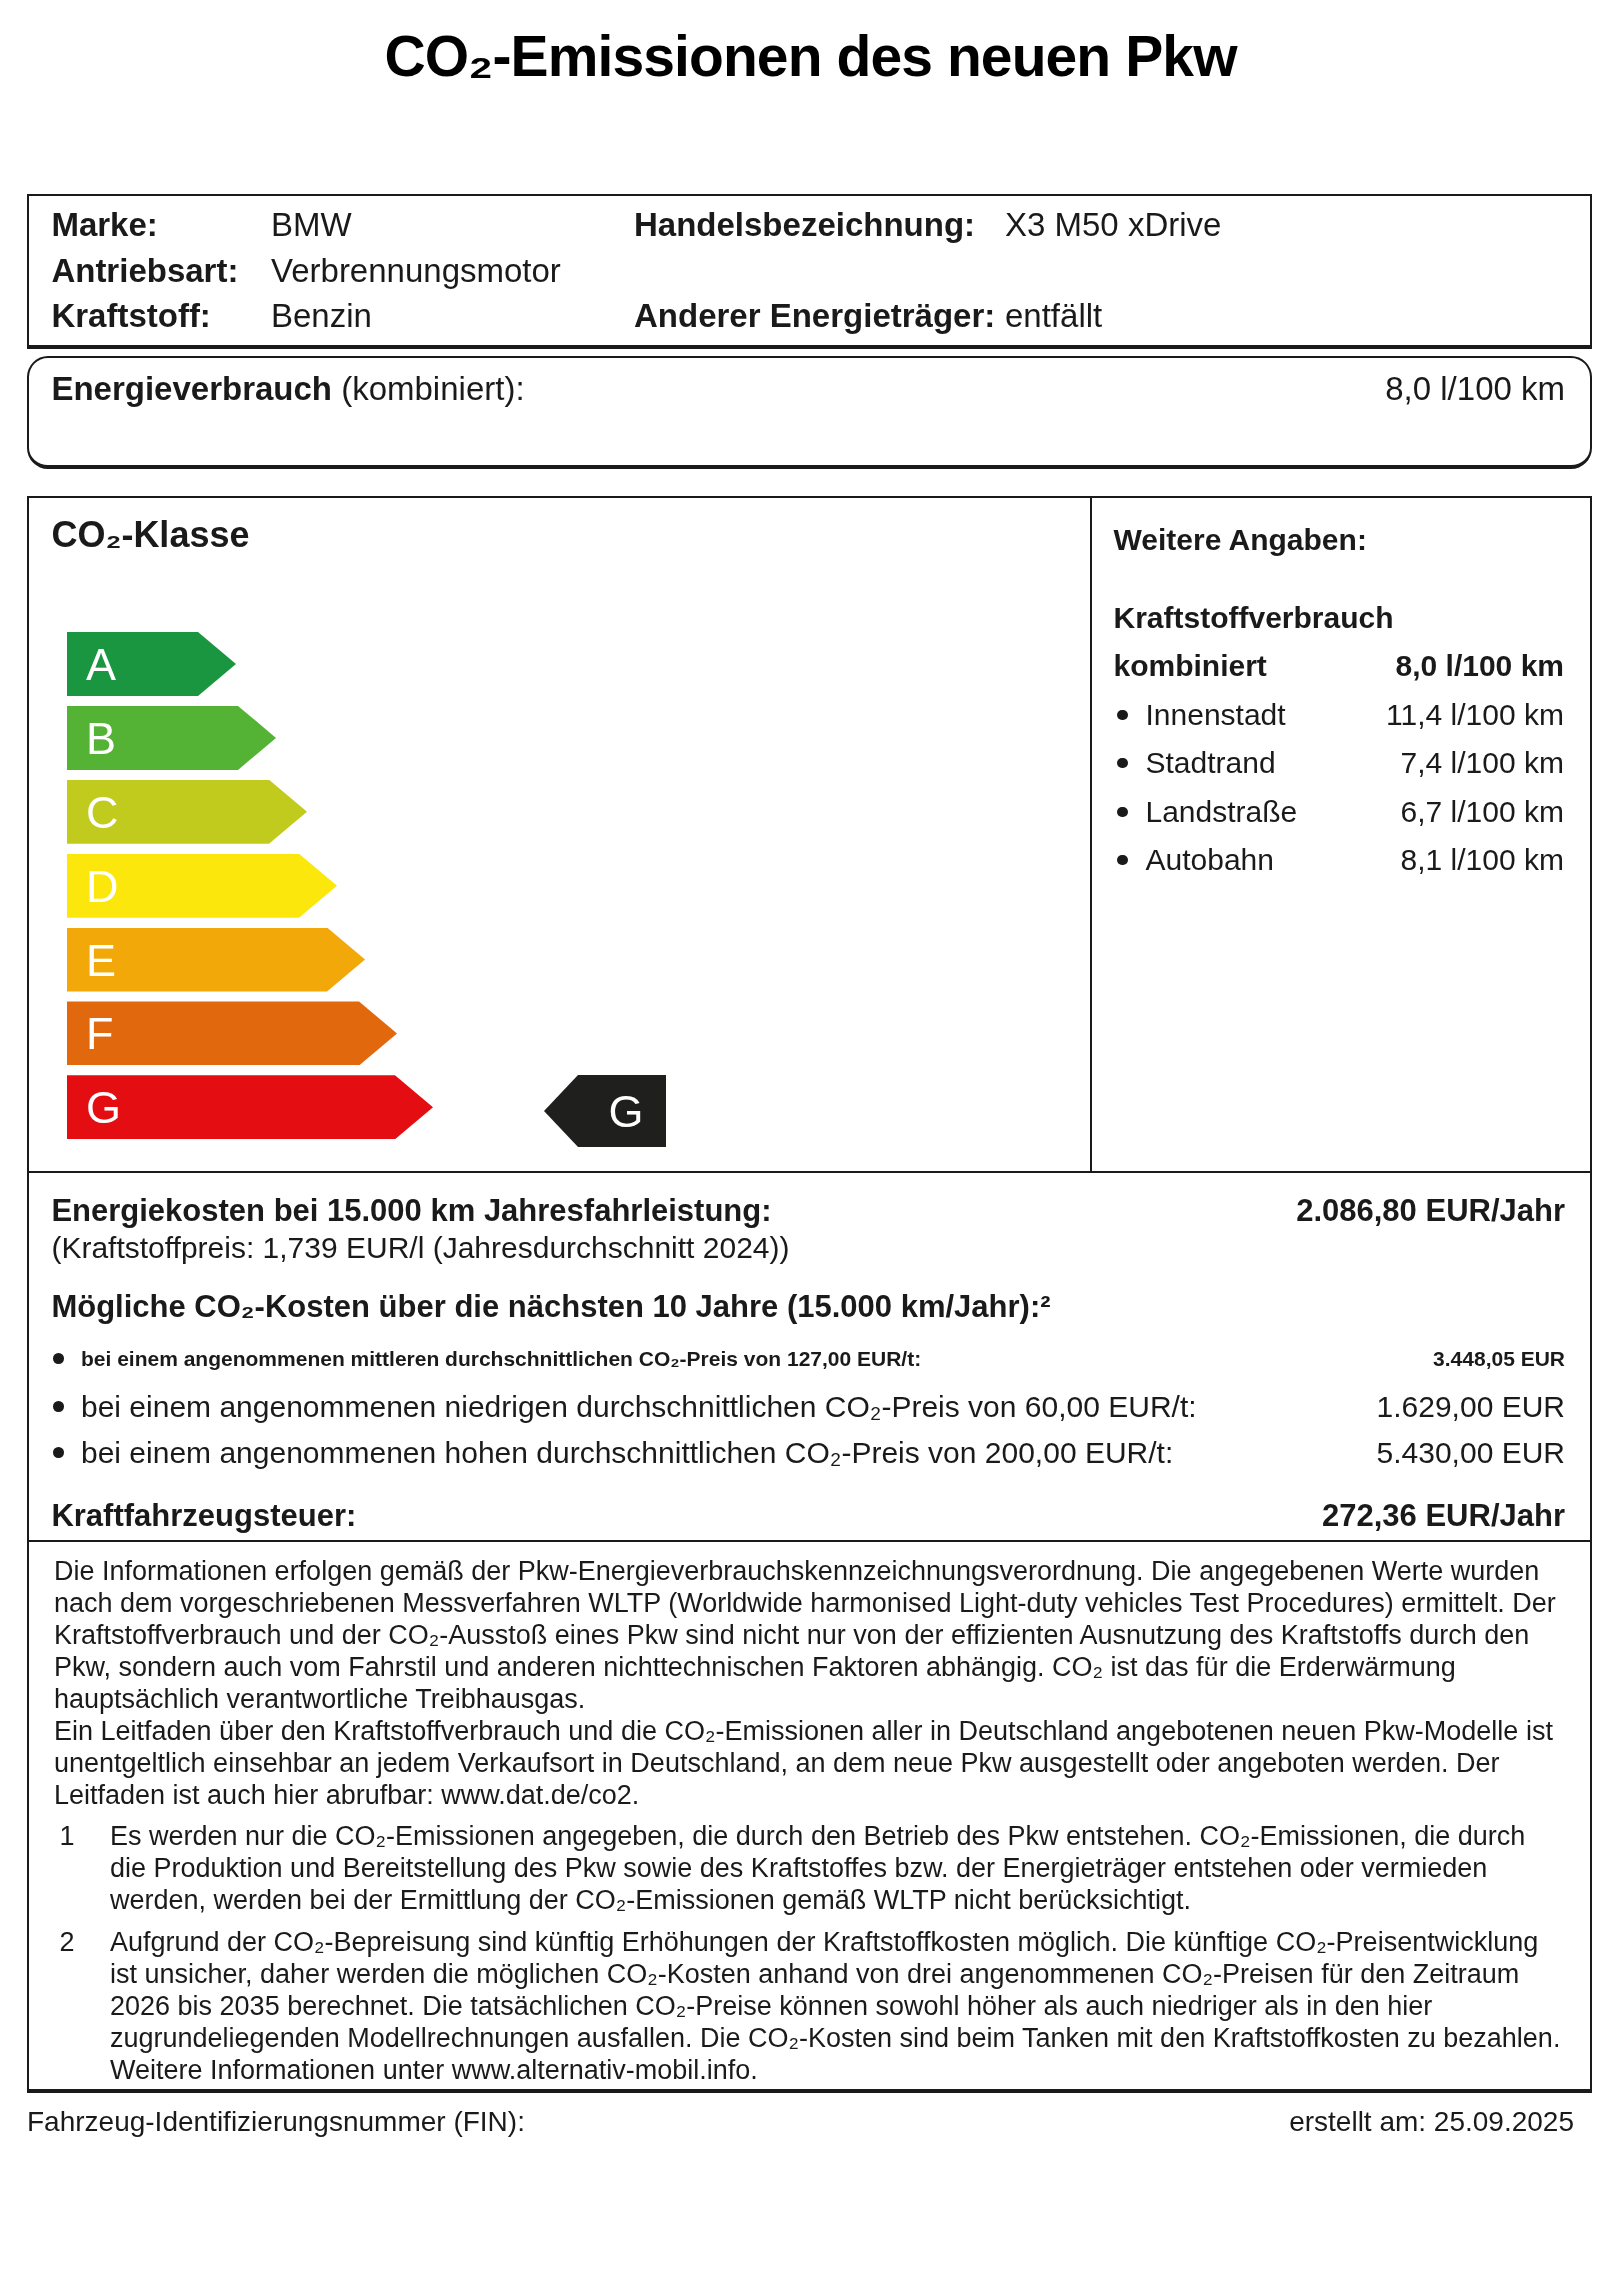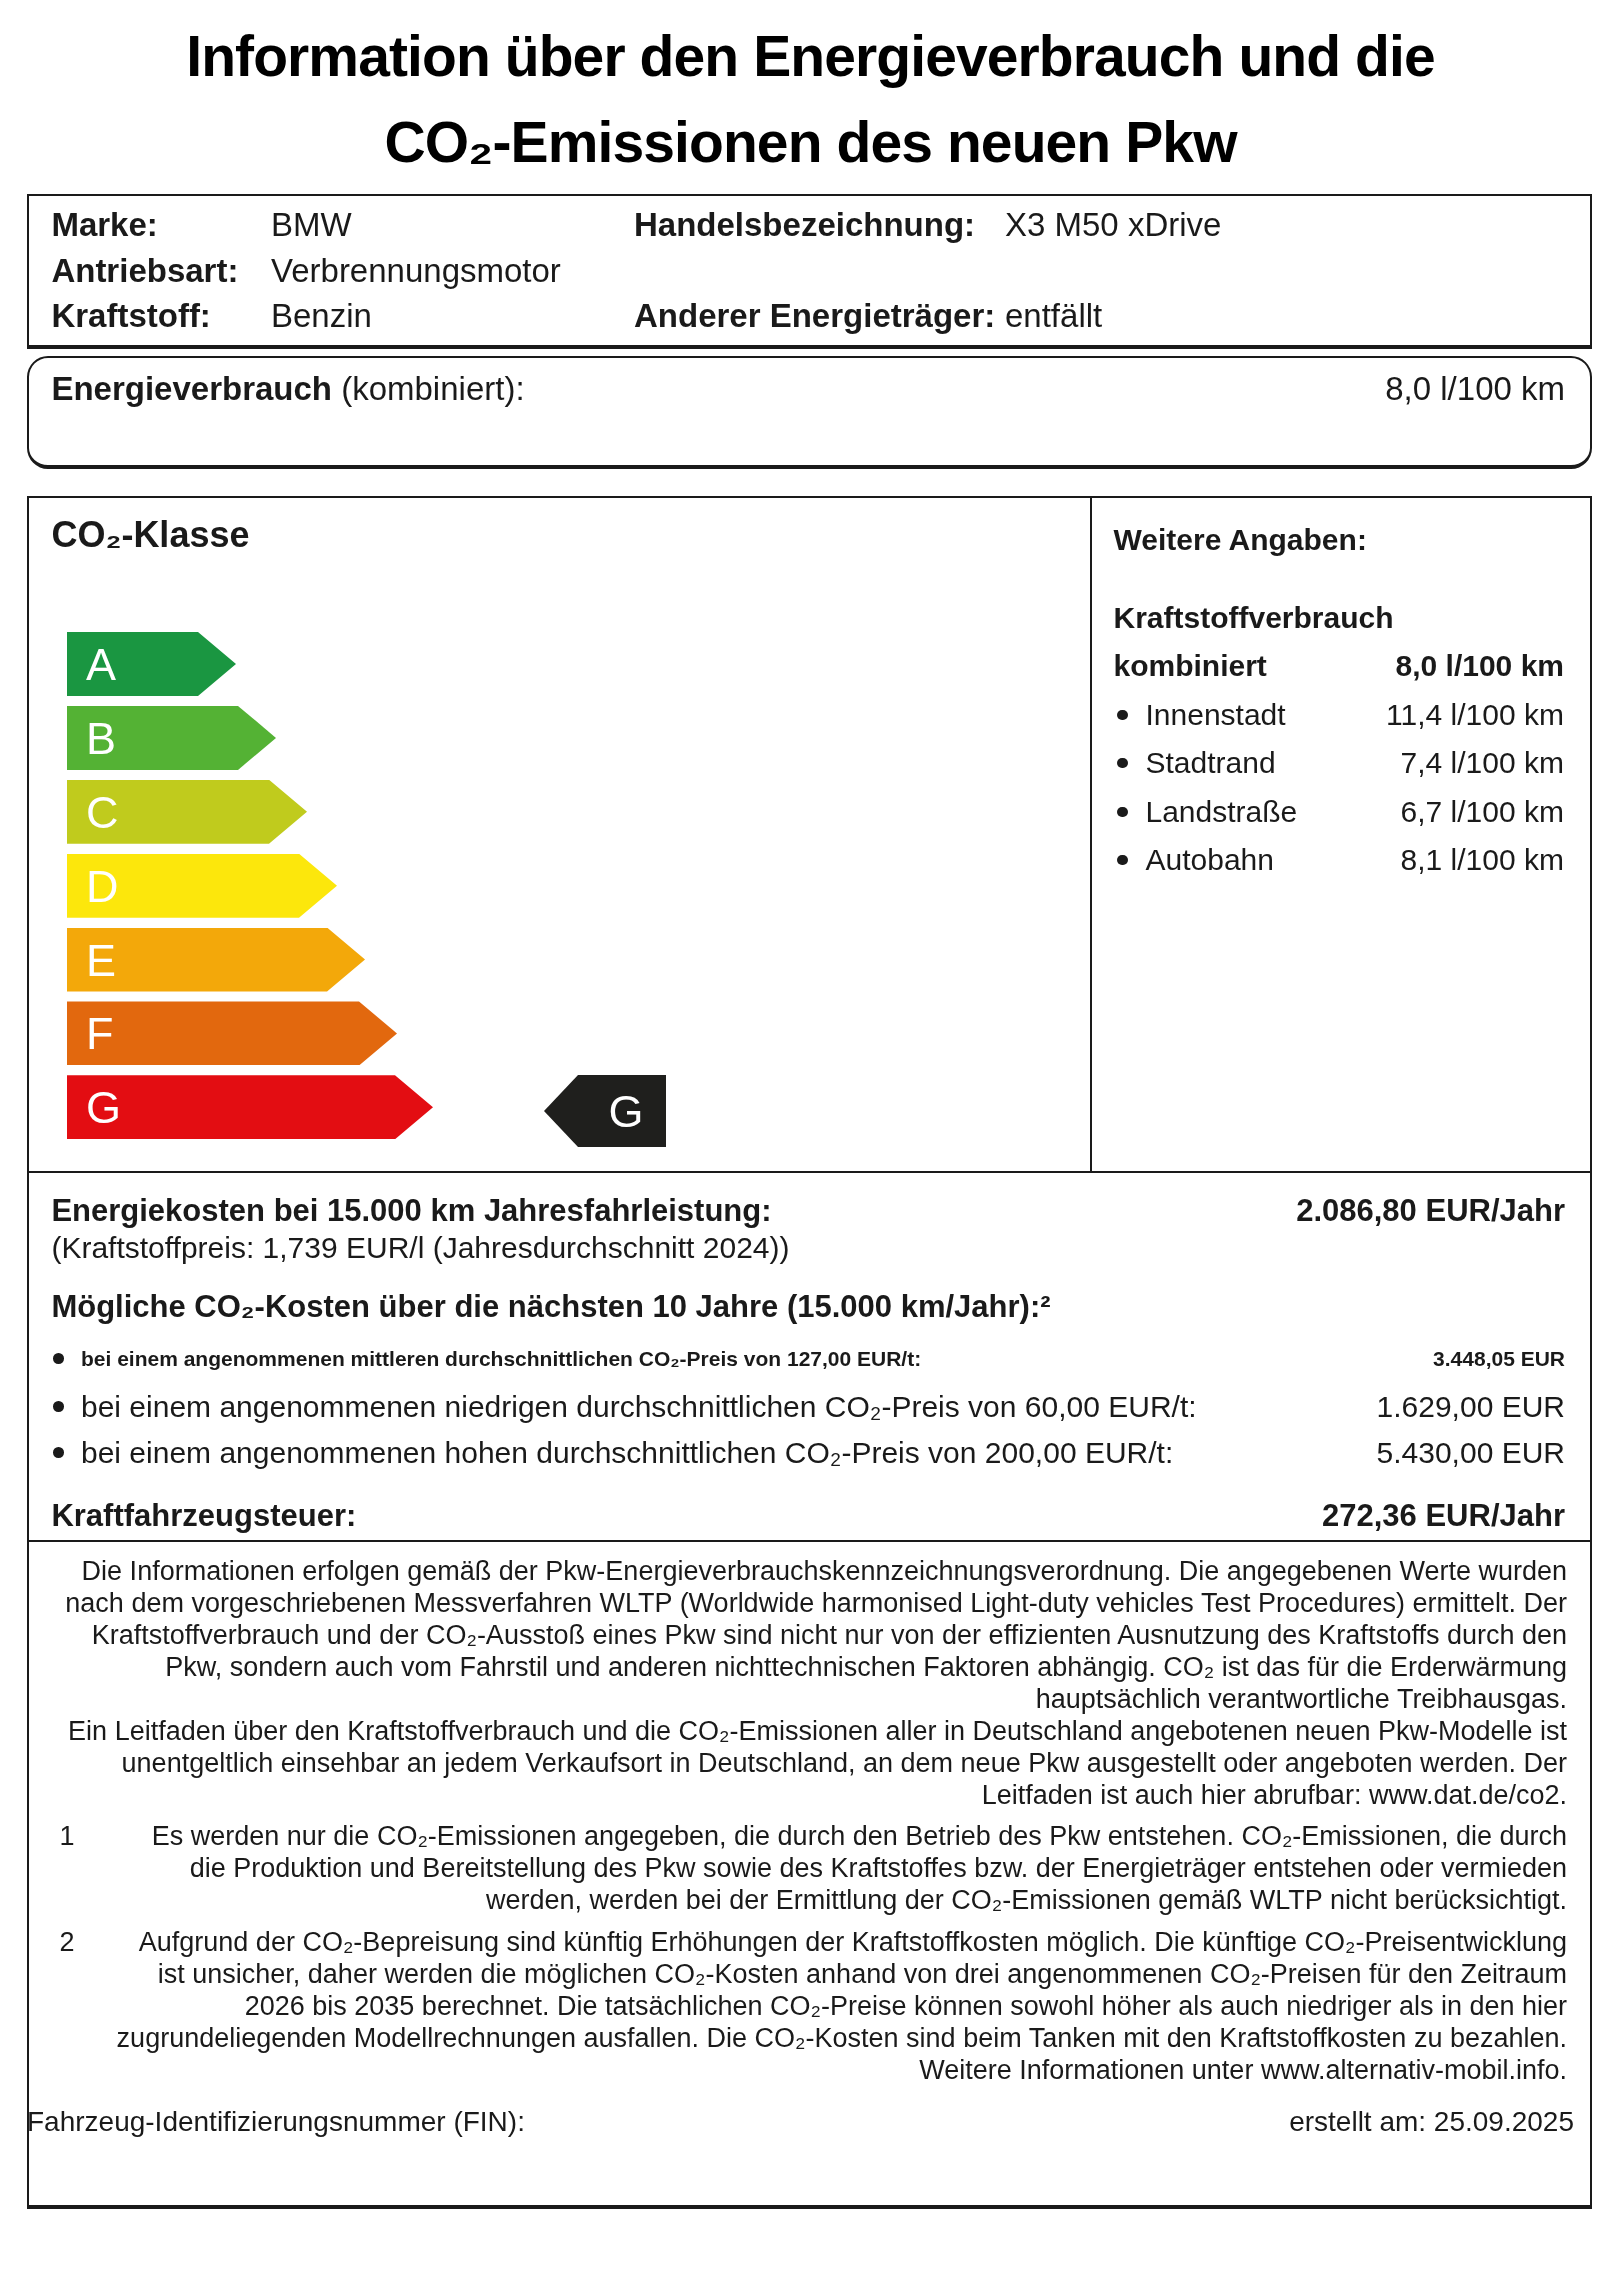--- a/index.html
+++ b/index.html
@@ -41,35 +41,34 @@
   .rp-row .rval{position:absolute;right:0;}
   .rp-bullet{padding-left:32px;}
   .rp-bullet::before{content:"";position:absolute;left:3.6px;top:12.5px;width:10.7px;height:10.7px;border-radius:50%;background:#1a1a1a;}
   
   .box4{top:1171px;height:464px;}
   .b4row{position:absolute;left:22.4px;right:25px;font-size:30px;line-height:38px;}
   .b4row .rval{position:absolute;right:0;}
   .b4bullet{padding-left:29.6px;}
   .b4bullet::before{content:"";position:absolute;left:1.8px;top:13.4px;width:10.7px;height:10.7px;border-radius:50%;background:#1a1a1a;}
   
-  .box5{top:1540px;height:669px;text-align:right;}
+  .box5{top:1540px;height:553px;}
   .legal{position:absolute;left:25px;right:23px;top:12.5px;font-size:27px;line-height:32px;color:#1a1a1a;}
   .fn{position:relative;margin-top:9.9px;padding-left:56px;}
   .fn .fn-num{position:absolute;left:5.4px;top:0;}
   
   .footer-row{position:absolute;top:2106px;left:27px;right:47px;font-size:28px;}
   .footer-right{position:absolute;right:0;top:0;}
 </style>
 </head>
 <body>
 
 <div class="page">
 
   <div class="title">
-    <div>Information über den Energieverbrauch und die</div>
     <div>CO₂-Emissionen des neuen Pkw</div>
   </div>
 
   <div class="box box1">
     <div class="b1row" style="top:9px;">
       <span class="lab1">Marke:</span>
       <span class="val1">BMW</span>
       <span class="lab2">Handelsbezeichnung:</span>
       <span class="val2">X3 M50 xDrive</span>
     </div>

